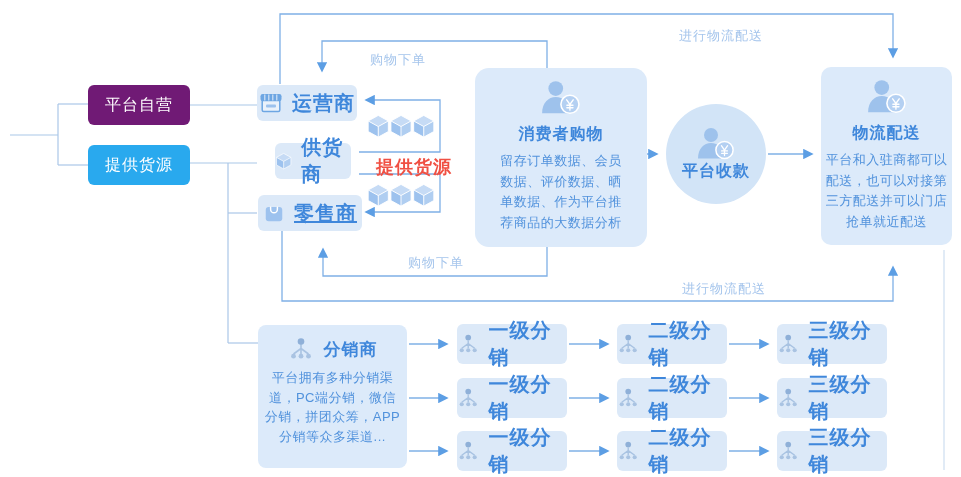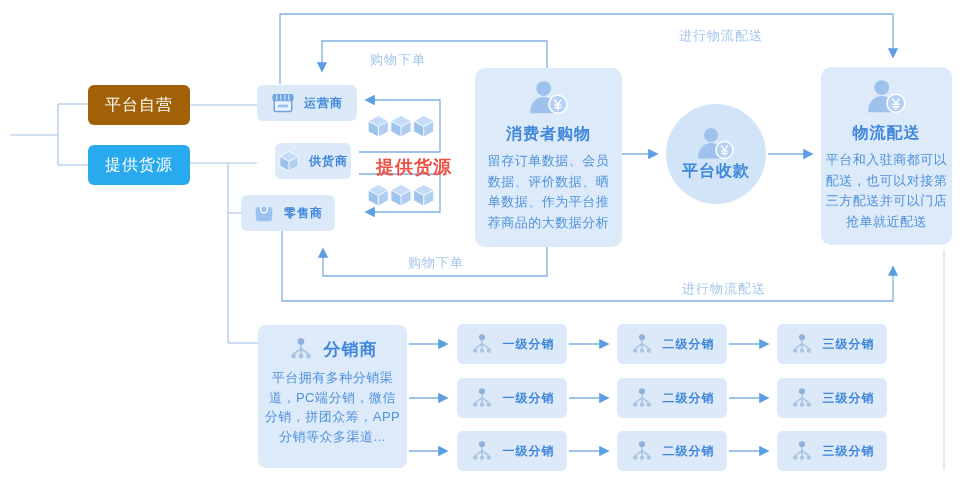--- a/index.html
+++ b/index.html
@@ -11,21 +11,21 @@
   .pill{
     position:absolute;width:102px;height:40px;border-radius:6px;
     display:flex;align-items:center;justify-content:center;
     color:#ffffff;font-size:16px;font-weight:500;letter-spacing:1px;
   }
   .node{
     position:absolute;background:#dce9f8;border-radius:6px;
     display:flex;align-items:center;justify-content:center;gap:9px;
     color:#3f87db;
   }
-  .node .t{font-size:12px;font-weight:600;letter-spacing:1px;color:#3f87db;text-align:center;}
+  .node .t{font-size:20px;font-weight:600;letter-spacing:1px;color:#3f87db;}
   .panel{
     position:absolute;background:#dceafa;border-radius:10px;
     display:flex;flex-direction:column;align-items:center;
   }
   .panel .t{font-size:16px;font-weight:700;letter-spacing:1px;color:#3f87db;margin-top:8px;}
   .panel .b{
     font-size:13px;color:#5192dc;line-height:20.5px;margin-top:6px;
     white-space:pre-line;text-align:center;letter-spacing:.5px;
   }
   .circle{
@@ -112,40 +112,40 @@
       <path d="M729,344 H767"></path>
       <path d="M409,398 H446"></path>
       <path d="M569,398 H607"></path>
       <path d="M729,398 H767"></path>
       <path d="M409,451 H446"></path>
       <path d="M569,451 H607"></path>
       <path d="M729,451 H767"></path>
     </g>
   </svg>
 
-  <div class="pill" style="left:88px;top:85px;background:#a16207;">
+  <div class="pill" style="left:88px;top:85px;background:#701a75;">
     <span>平台自营</span>
   </div>
   <div class="pill" style="left:88px;top:145px;background:#29a9ee;">
     <span>提供货源</span>
   </div>
 
   <div class="node" style="left:257px;top:85px;width:100px;height:36px;">
     <svg width="24" height="22">
         <use href="#ic-store"></use>
       </svg>
     <span class="t">运营商</span>
   </div>
   <div class="node" style="left:257px;top:143px;width:76px;height:36px;margin-left:18px;">
     <svg width="22" height="22">
         <use href="#ic-cube"></use>
       </svg>
     <span class="t">供货商</span>
   </div>
-  <div class="node" style="left:241px;top:195px;width:94px;height:36px;">
+  <div class="node" style="left:258px;top:195px;width:104px;height:36px;text-decoration:underline;">
     <svg width="22" height="22">
         <use href="#ic-bag"></use>
       </svg>
     <span class="t">零售商</span>
   </div>
 
   <svg class="cubes" style="left:366px;top:111px;" width="70" height="30" viewBox="0 0 72 31">
     <use href="#ic-cube" x="0" y="3" width="25" height="25"></use>
     <use href="#ic-cube" x="23.5" y="3" width="25" height="25"></use>
     <use href="#ic-cube" x="47" y="3" width="25" height="25"></use>
@@ -155,21 +155,21 @@
     <use href="#ic-cube" x="23.5" y="3" width="25" height="25"></use>
     <use href="#ic-cube" x="47" y="3" width="25" height="25"></use>
   </svg>
 
   <div class="lbl" style="left:370px;top:51px;">购物下单</div>
   <div class="lbl" style="left:679px;top:27px;">进行物流配送</div>
   <div class="lbl red" style="left:376px;top:155px;">提供货源</div>
   <div class="lbl" style="left:408px;top:254px;">购物下单</div>
   <div class="lbl" style="left:682px;top:280px;">进行物流配送</div>
 
-  <div class="panel" style="left:475px;top:68px;width:147px;height:179px;">
+  <div class="panel" style="left:475px;top:68px;width:172px;height:179px;border-radius:14px;">
     <svg width="42" height="36" style="margin-top:12px;">
         <use href="#ic-useryuan"></use>
       </svg>
     <div class="t">消费者购物</div>
     <div class="b">留存订单数据、会员
 数据、评价数据、晒
 单数据、作为平台推
 荐商品的大数据分析</div>
   </div>
 

